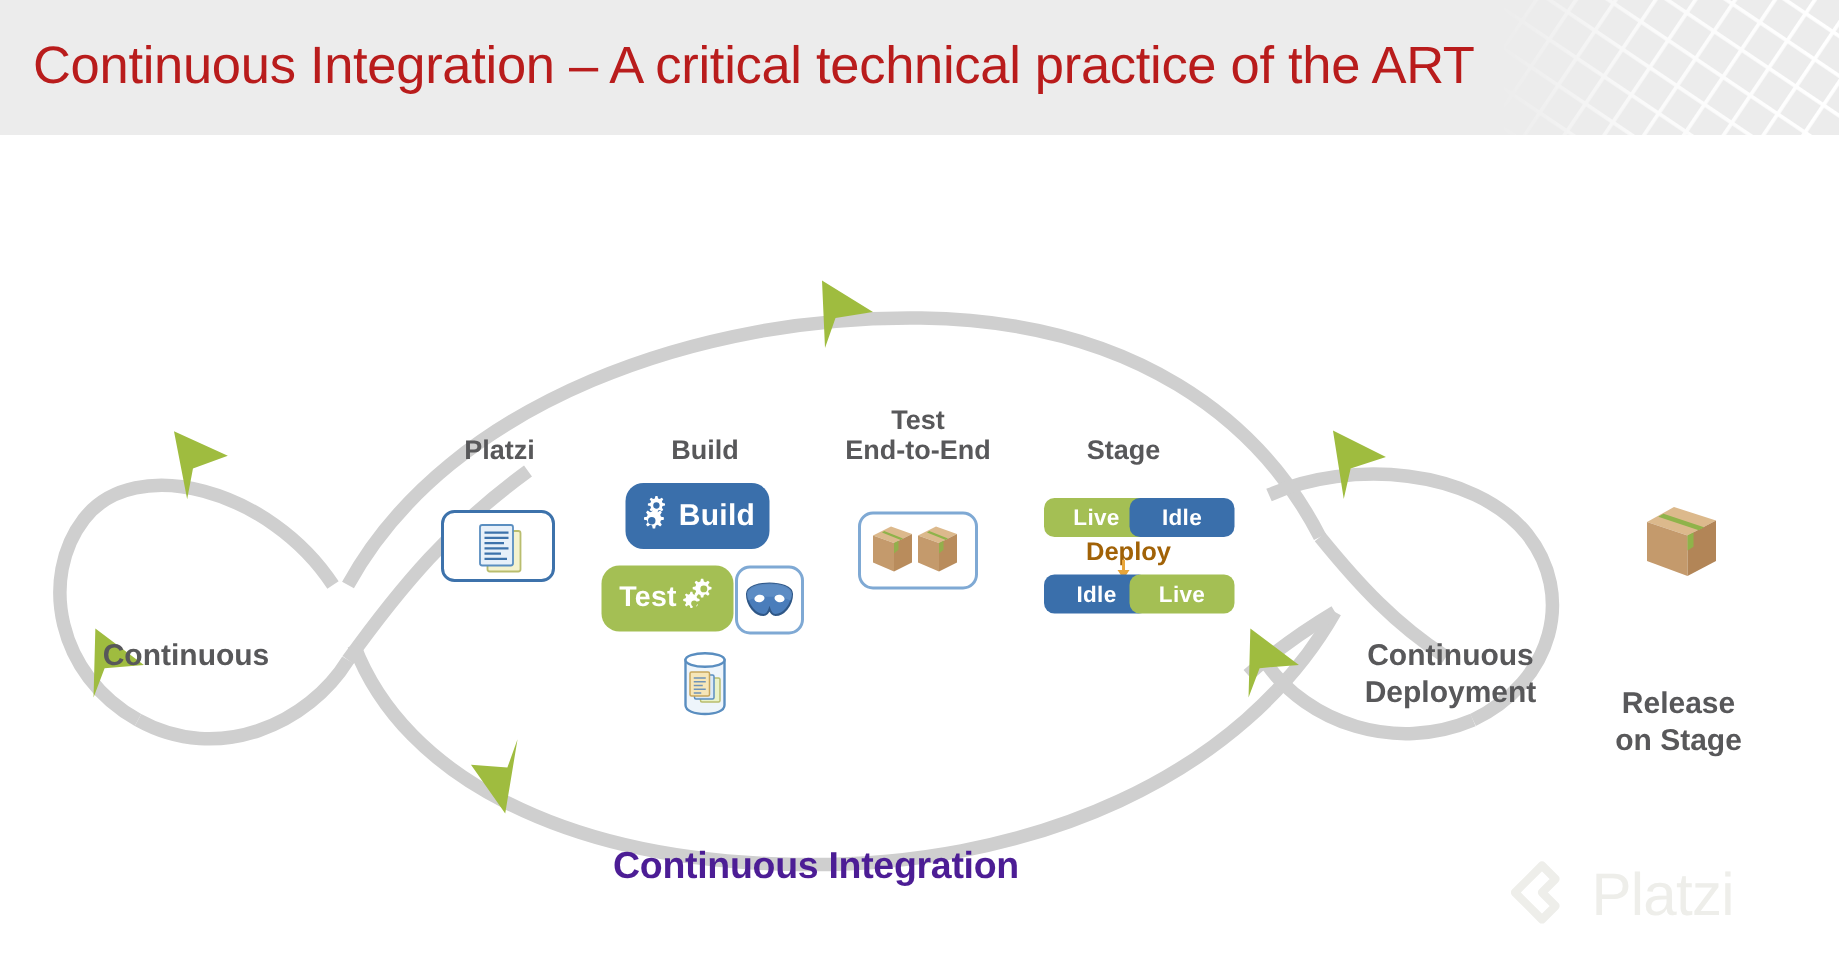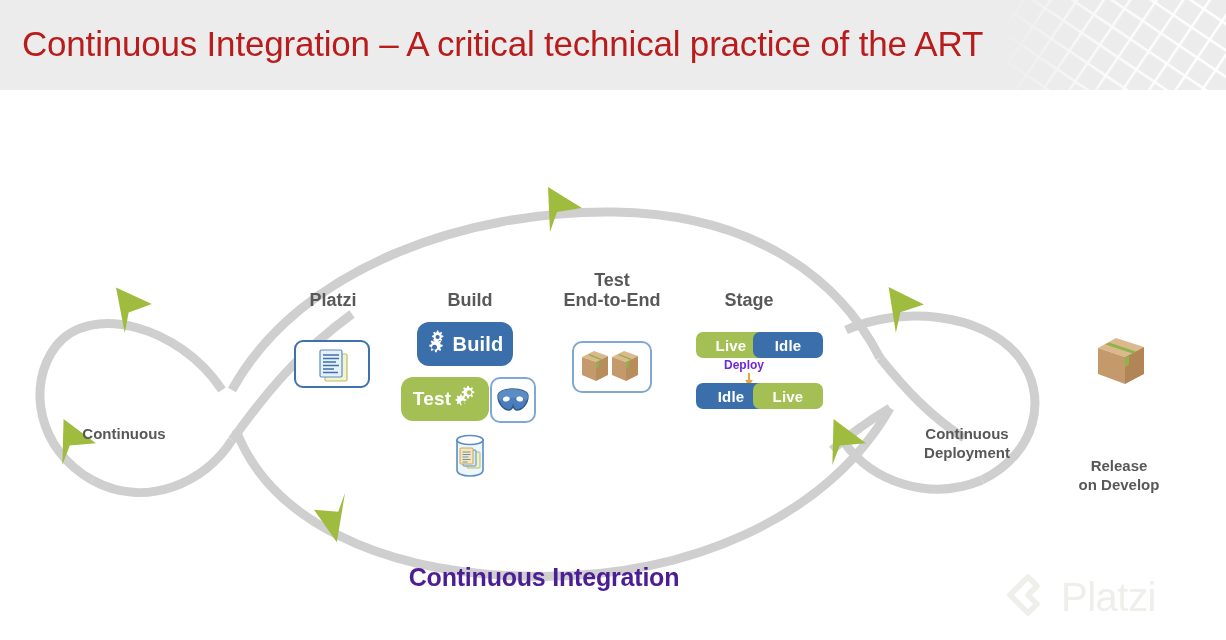--- a/index.html
+++ b/index.html
@@ -58,21 +58,21 @@
     position: absolute;
     font-size: 18px;
     font-weight: bold;
     color: #58585a;
     text-align: center;
     line-height: 1.12;
     white-space: nowrap;
   }
   .end-label {
     position: absolute;
-    font-size: 15px;
+    font-size: 20px;
     font-weight: bold;
     color: #58585a;
     text-align: center;
     line-height: 1.25;
     white-space: nowrap;
   }
 
   
   .icon-box {
     position: absolute;
@@ -115,23 +115,23 @@
   .pill-test .label { margin-right: 26px; }
 
   .pill-sm {
     width: 70px; height: 26px;
     font-size: 15px;
     border-radius: 7px;
   }
 
   .deploy-label {
     position: absolute;
-    font-size: 12px;
-    font-weight: bold;
-    color: #6d28d9;
+    font-size: 17px;
+    font-weight: bold;
+    color: #a16207;
     white-space: nowrap;
   }
 
   
   .ci-caption {
     position: absolute;
     left: 0;
     top: 563px;
     width: 1088px;
     text-align: center;
@@ -230,21 +230,21 @@
     <div>Continuous</div>
   </div>
 
   <div class="end-label" style="left:888px; top:425px; width:158px;">
     <div>Continuous</div>
     <div>Deployment</div>
   </div>
 
   <div class="end-label" style="left:1040px; top:425px; width:158px;margin-top:32px;">
     <div>Release</div>
-    <div>on Develop</div>
+    <div>on Stage</div>
   </div>
 
   <div class="group-label" style="left:253px; top:290px; width:160px;">Platzi</div>
 
   <div class="group-label" style="left:390px; top:290px; width:160px;">Build</div>
 
   <div class="group-label" style="left:532px; top:270px; width:160px;">
     <div>Test</div>
     <div>End-to-End</div>
   </div>

